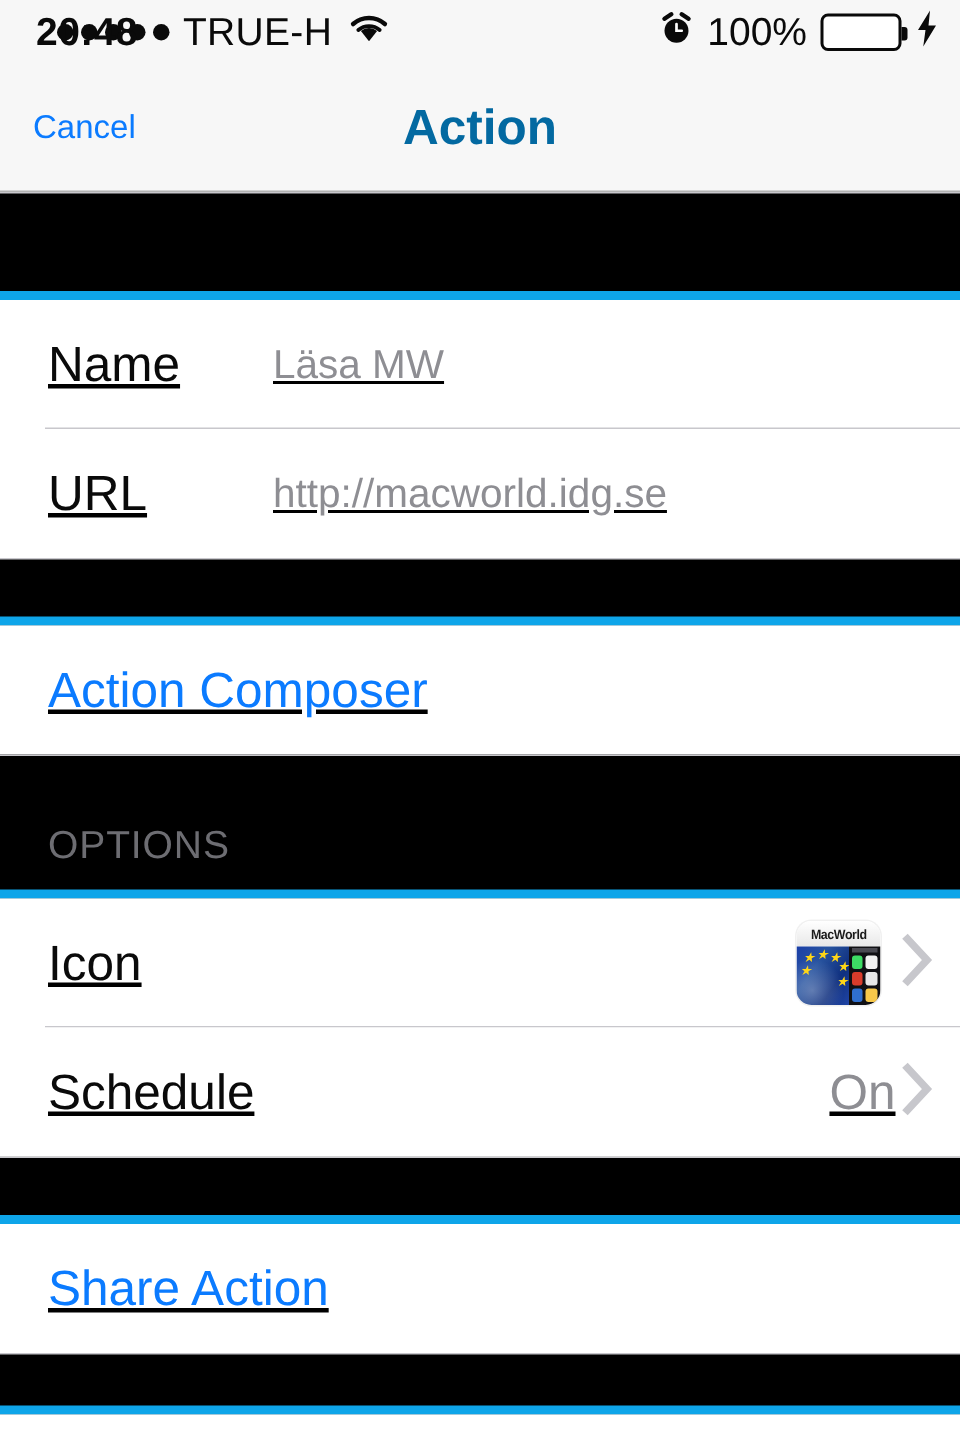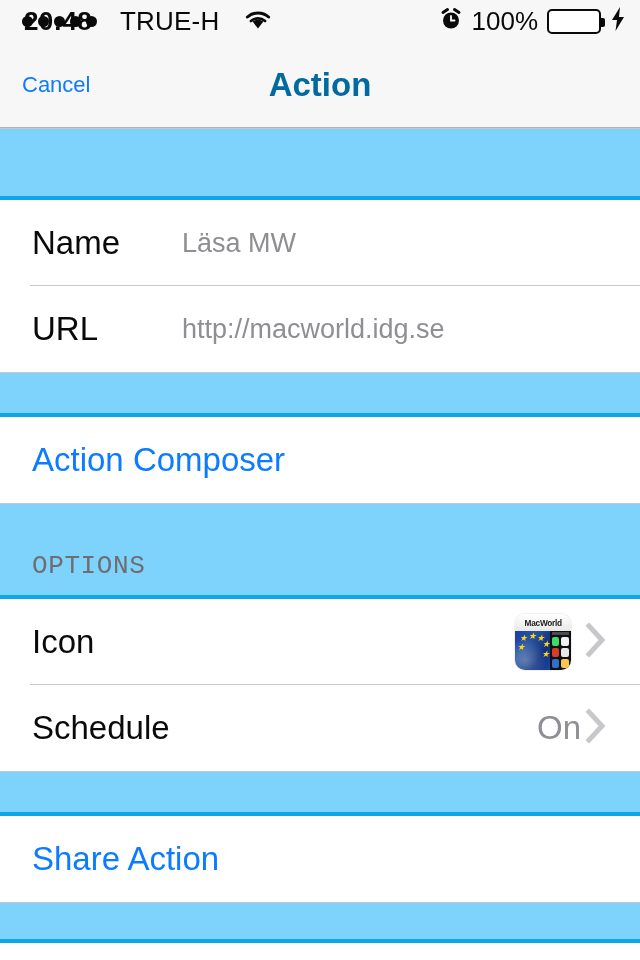--- a/index.html
+++ b/index.html
@@ -12,22 +12,22 @@
   }
 
   
   .status-bar{
     position:relative;
     height:42px;
     background:#f7f7f7;
     display:flex; align-items:center;
   }
   .sb-left{
-    position:absolute; left:22px; top:0; height:42px;
-    display:flex; align-items:center; gap:23px;
+    position:absolute; left:38px; top:0; height:42px;
+    display:flex; align-items:center; gap:9px;
   }
   .sig-dots{ display:flex; align-items:center; gap:5px; }
   .sig-dots i{
     display:block; width:11px; height:11px; border-radius:50%;
     background:#0a0a0a;
   }
   .carrier{ font-size:26px; color:#0a0a0a; letter-spacing:.2px; }
   .wifi{ display:block; margin-left:2px; }
   .sb-center{
     position:absolute; left:6px; right:0; top:0; height:42px;
@@ -70,42 +70,42 @@
   .nav-cancel{ left:22px; font-weight:normal; }
   .nav-done{ right:22px; font-weight:bold; }
   .nav-title{
     position:absolute; left:0; right:0; top:0; height:85px;
     display:flex; align-items:center; justify-content:center;
     font-size:33px; font-weight:bold; color:#0369a1;
   }
 
   
   .gap{
-    background:#7dd3fc;
+    background:#000000;
     border-top:1px solid #c8c7cc;
-    border-bottom:4px solid #0ea5e9;
-    font-family:Liberation Mono, monospace;
+    border-bottom:6px solid #0ea5e9;
   }
   .gap-1{ height:72px; }
   .gap-2{ height:45px; }
   .gap-3{ height:96px; position:relative; }
   .gap-4{ height:45px; }
   .gap-5{ height:41px; }
 
   .section-header{
     position:absolute; left:32px; bottom:14px;
     font-size:26px; color:#6d6d72; letter-spacing:.6px;
   }
 
   .cell{
     position:relative;
     height:86px;
     background:#ffffff;
     display:flex; align-items:center;
-    padding:0 33px 0 32px;
+    padding:0 17px 0 32px;
+    text-decoration:underline;
   }
   .cell.sep:after{
     content:""; position:absolute; left:30px; right:0; bottom:0;
     height:1px; background:#c8c7cc;
   }
   .cell-title{
     font-size:33px; color:#0a0a0a;
     white-space:nowrap;
   }
   .cell-title.link{ color:#0b7bff; }

